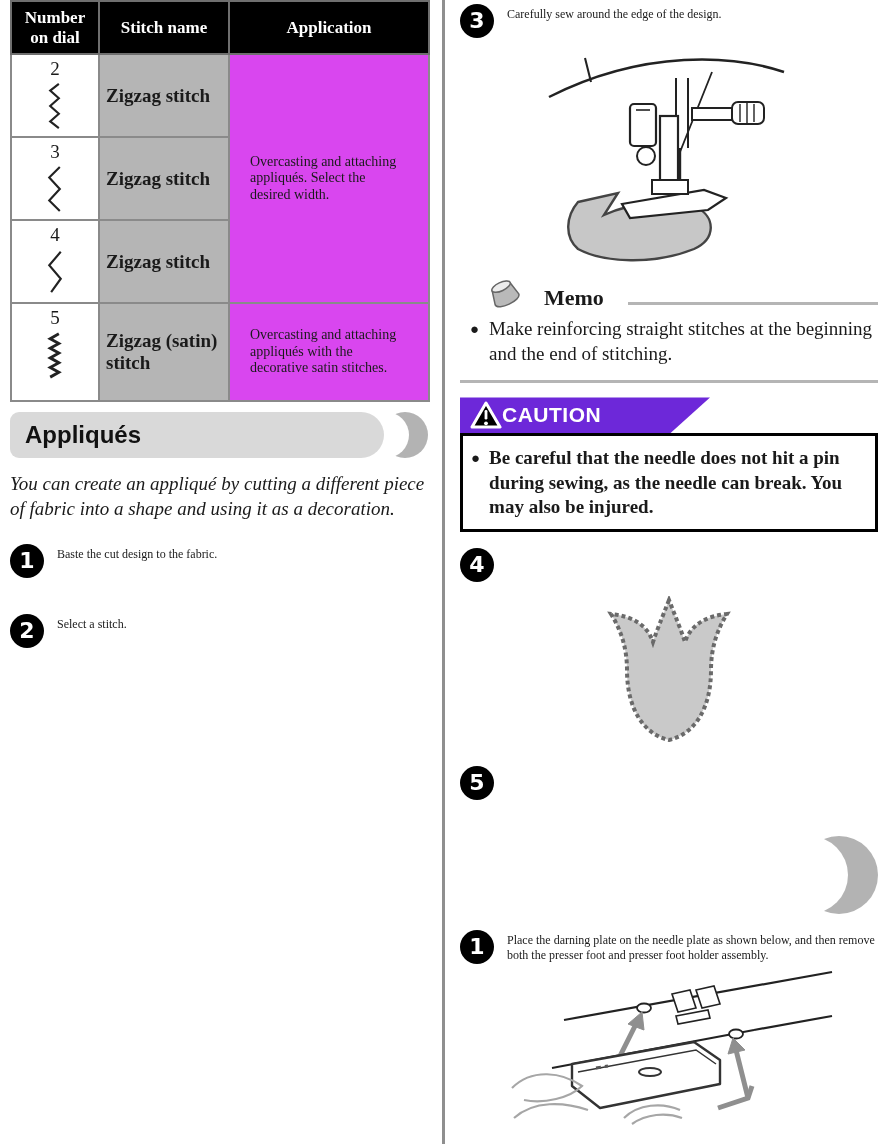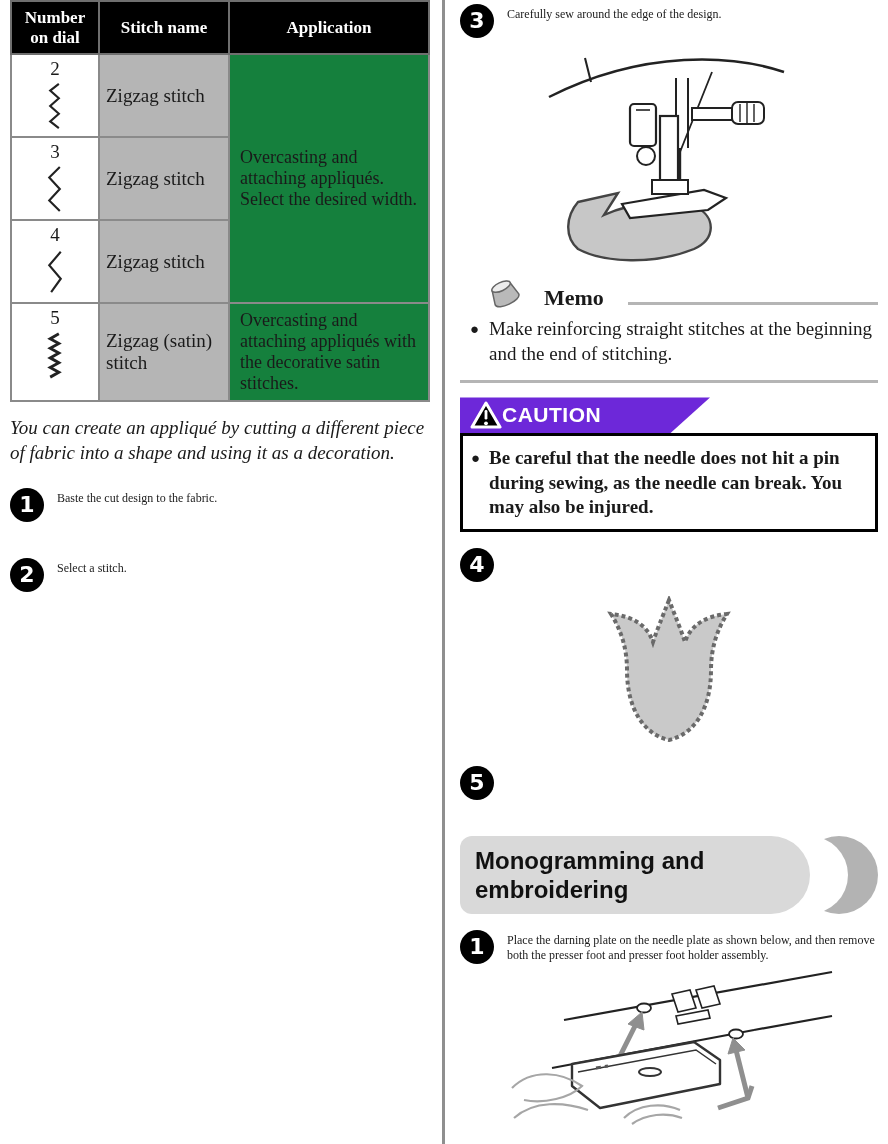--- a/index.html
+++ b/index.html
@@ -14,22 +14,22 @@
 
   
   table.stitch{border-collapse:collapse;width:418px;margin-top:0;table-layout:fixed;}
   table.stitch th,table.stitch td{border:2px solid #8a8a8a;}
   table.stitch thead th{
     background:#000;color:#fff;font-weight:bold;font-size:17px;line-height:1.15;
     padding:6px 2px;border-color:#6f6f6f;
   }
   .num-cell{background:#fff;text-align:center;vertical-align:top;padding-top:4px;}
   .dial-num{font-size:19px;line-height:1;margin-bottom:3px;}
-  .name-cell{background:#b5b5b5;font-weight:normal;font-size:19px;padding:0 6px;vertical-align:middle;}
-  .app-cell{background:#15803d;font-size:18px;line-height:1.18;padding:3px 10px;vertical-align:middle;}
+  .name-cell{background:#b5b5b5;font-weight:bold;font-size:19px;padding:0 6px;vertical-align:middle;}
+  .app-cell{background:#d946ef;font-size:14px;line-height:1.18;padding:3px 20px;vertical-align:middle;}
   tr.r1,tr.r2,tr.r3{height:76px;}
   tr.r4{height:98px;}
 
   
   .bubble{position:relative;margin-top:10px;}
   .bubble .end-dark,.bubble .end-white{position:absolute;top:0;border-radius:50%;}
   .bubble .end-dark{background:#b3b3b3;right:0;}
   .bubble .end-white{background:#ffffff;}
   .bubble .pill{
     position:absolute;left:0;top:0;bottom:0;background:#d9d9d9;
@@ -139,20 +139,25 @@
           <svg width="18" height="50" viewBox="0 0 18 52">
             <polyline points="13,4 4,9 13,14 4,19 13,24 4,29 13,34 4,39 13,44 4,49" fill="none" stroke="#222" stroke-width="3"></polyline>
           </svg>
         </td>
         <td class="name-cell">Zigzag (satin) stitch</td>
         <td class="app-cell">Overcasting and attaching appliqués with the decorative satin stitches.</td>
       </tr>
     </tbody>
   </table>
 
+  <div class="bubble h1">
+    <span class="end-dark"></span>
+    <span class="end-white"></span>
+    <span class="pill">Appliqués</span>
+  </div>
 
   <p class="intro">You can create an appliqué by cutting a different piece of fabric into a shape and using it as a decoration.</p>
 
   <div class="step mt22">
     <span class="step-num">1</span>
     <span class="step-text">Baste the cut design to the fabric.</span>
   </div>
 
   <div class="step mt36">
     <span class="step-num">2</span>
@@ -231,21 +236,20 @@
     <path d="M110,4 C103,22 98,34 94,46 C88,28 72,20 52,18 C62,34 68,52 68,74 C68,112 84,138 110,144 C136,138 152,112 152,74 C152,52 158,34 168,18 C148,20 132,28 126,46 C122,34 117,22 110,4 Z" fill="#c9c9c9" stroke="#6a6a6a" stroke-width="4" stroke-dasharray="4 3"></path>
   </svg>
 
   <div class="step mt20">
     <span class="step-num">5</span>
   </div>
 
   <div class="bubble h2 mt36">
     <span class="end-dark"></span>
     <span class="end-white"></span>
-    <span class="pill">Monogramming and embroidering</span>
   </div>
 
   <div class="step mt16">
     <span class="step-num">1</span>
     <span class="step-text">Place the darning plate on the needle plate as shown below, and then remove both the presser foot and presser foot holder assembly.</span>
   </div>
 
   <svg class="illus mt4" width="330" height="158" viewBox="0 0 330 158">
     <line x1="60" y1="52" x2="328" y2="4" stroke="#222" stroke-width="2.2"></line>
     <line x1="48" y1="100" x2="250" y2="62" stroke="#222" stroke-width="2.2"></line>

